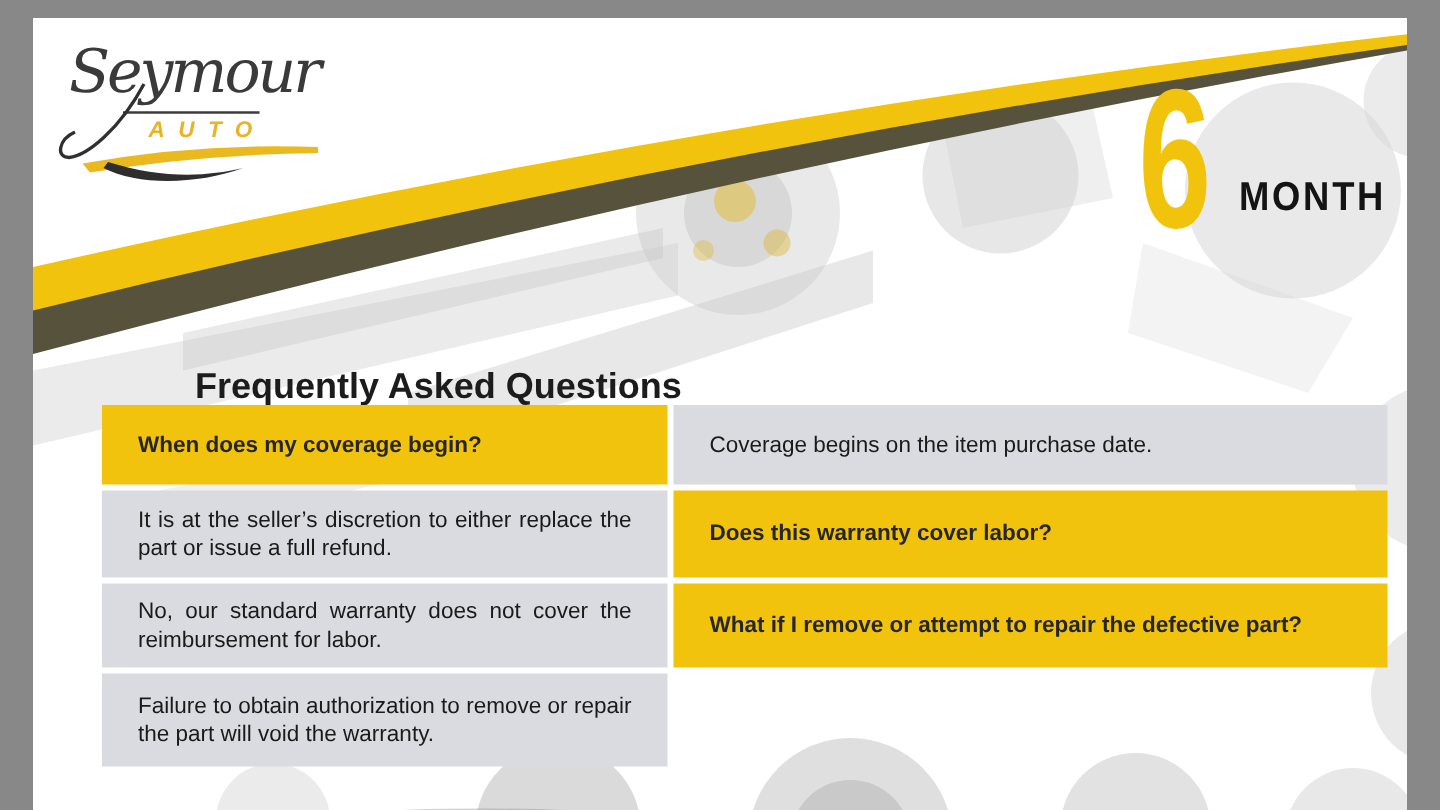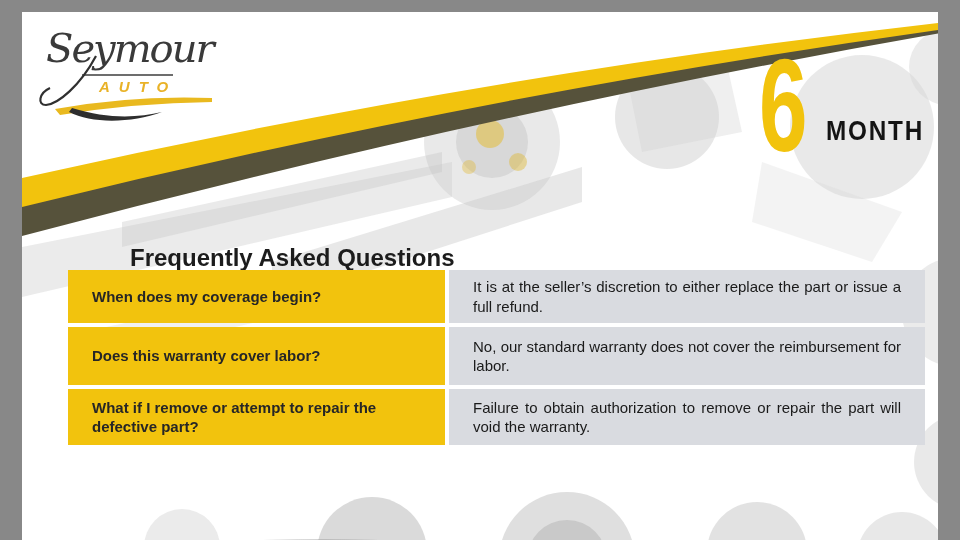--- a/index.html
+++ b/index.html
@@ -115,20 +115,23 @@
   <div class="logo-script">Seymour</div>
   <div class="logo-sub">AUTO</div>
 
   <div class="big-six">6</div>
   <div class="month">MONTH</div>
 
   <div class="faq-title">Frequently Asked Questions</div>
   <div class="faq-table">
       <div class="cell q">When does my coverage begin?</div>
       <div class="cell a">
+        <span>Coverage begins on the item purchase date.</span>
+      </div>
+      <div class="cell a">
         <span>It is at the seller’s discretion to either replace the part or issue a full refund.</span>
       </div>
       <div class="cell q">Does this warranty cover labor?</div>
       <div class="cell a">
         <span>No, our standard warranty does not cover the reimbursement for labor.</span>
       </div>
       <div class="cell q">What if I remove or attempt to repair the defective part?</div>
       <div class="cell a">
         <span>Failure to obtain authorization to remove or repair the part will void the warranty.</span>
       </div>

